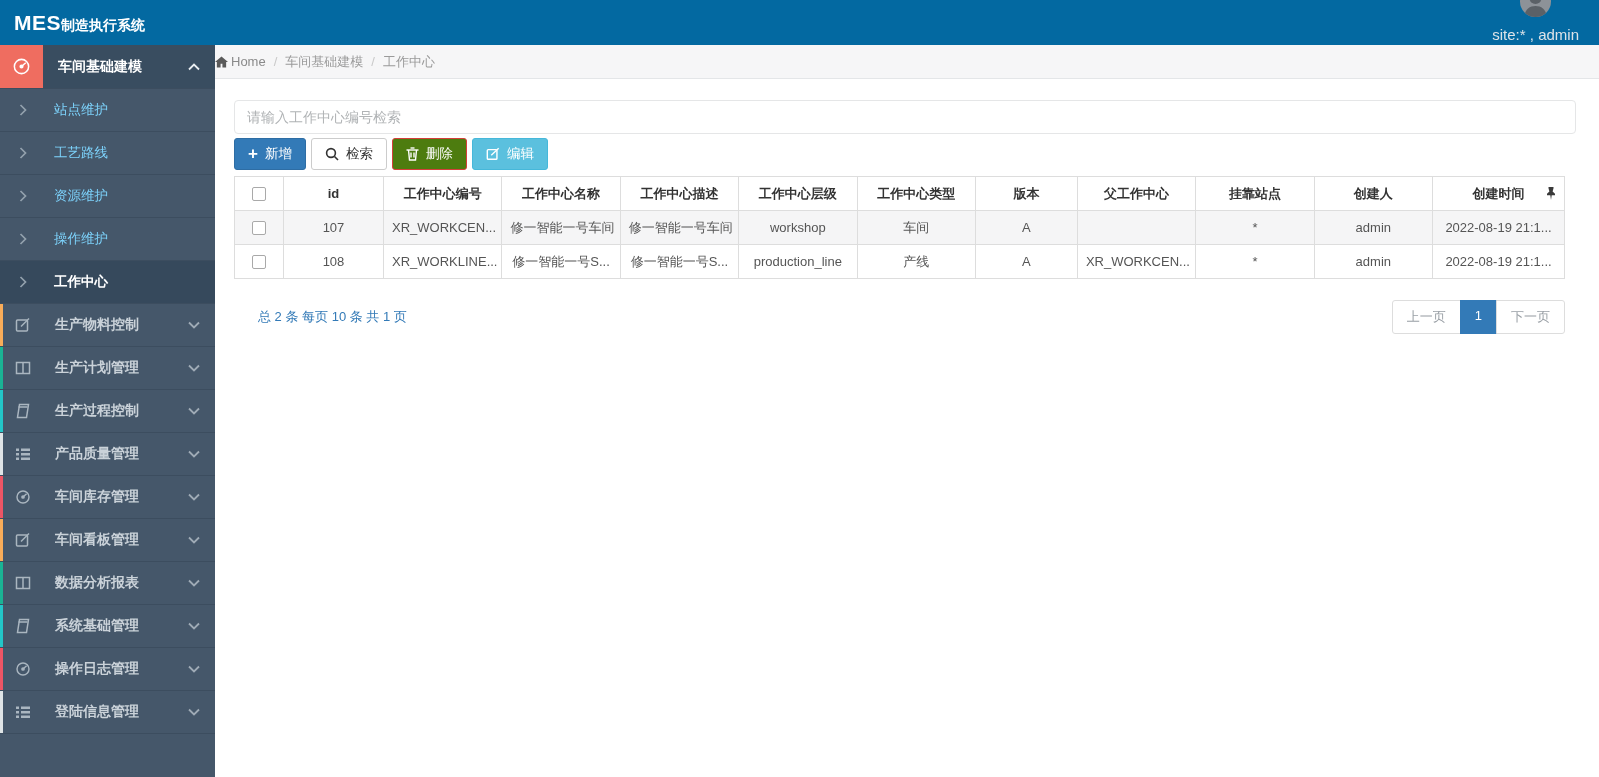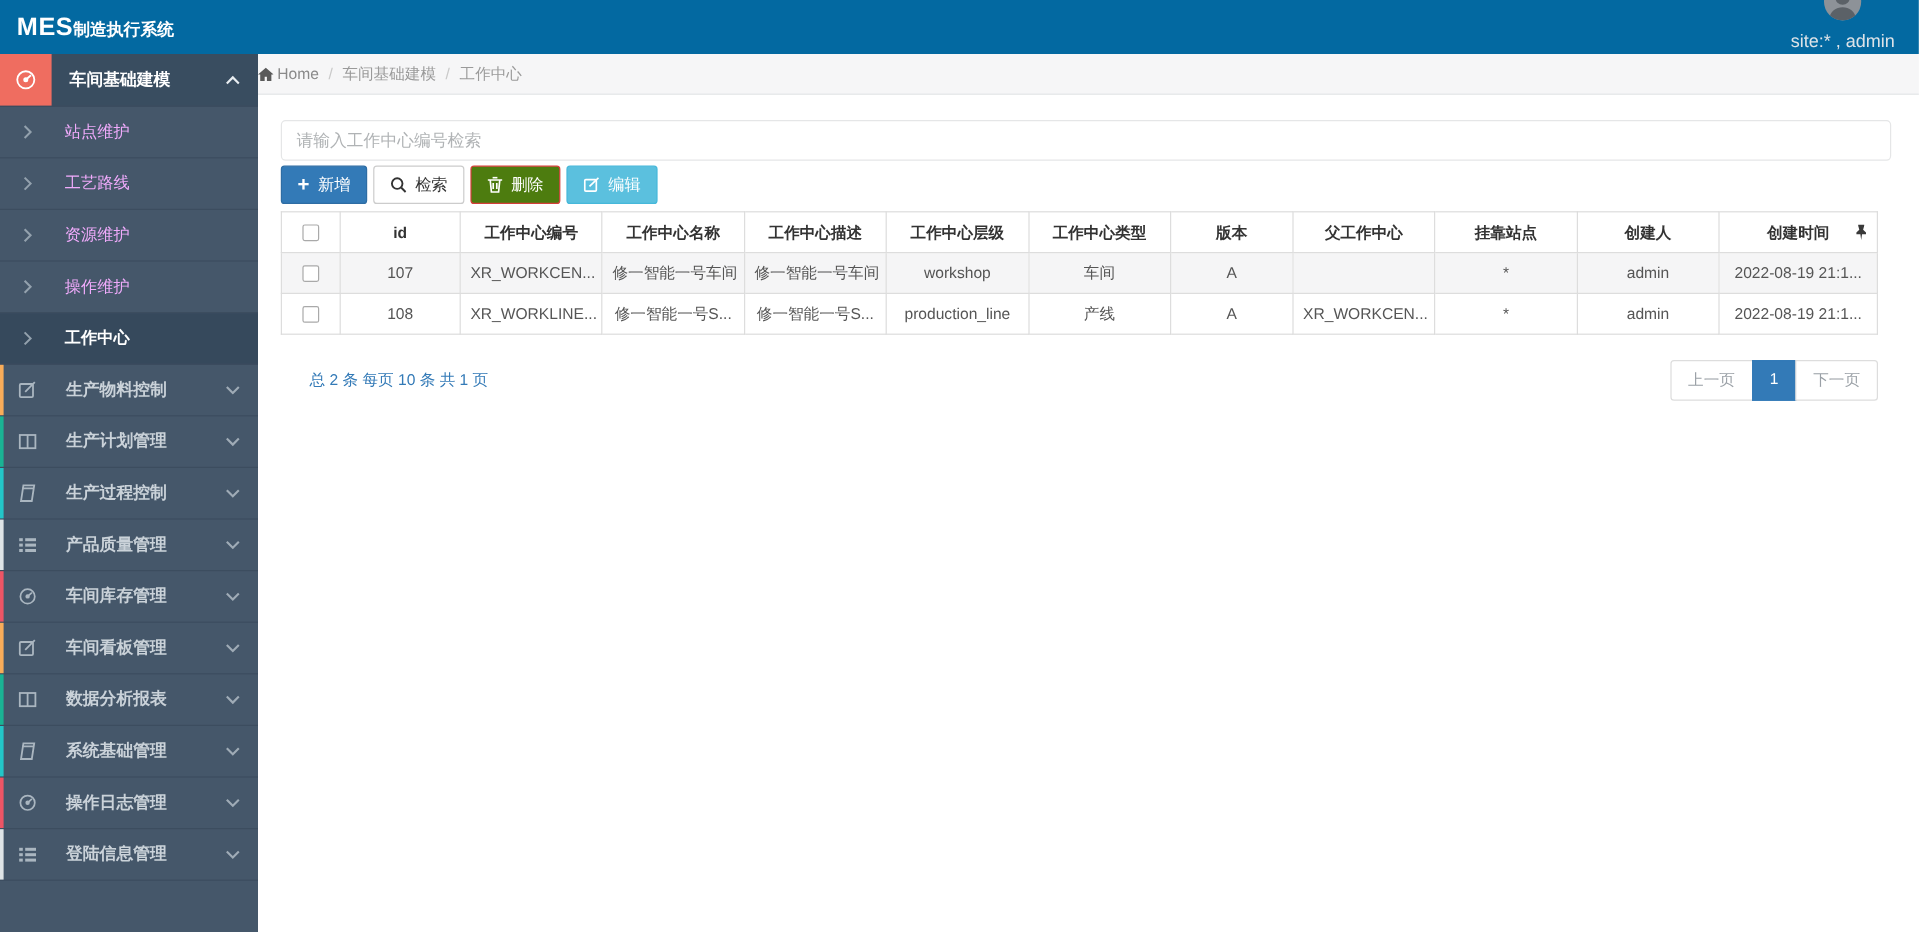--- a/index.html
+++ b/index.html
@@ -27,21 +27,21 @@
   .side-item .p-icon { width:20px; margin-left:13px; color:#aab6c0; display:flex; justify-content:center; }
   .side-item .p-label { margin-left:22px; font-size:14px; font-weight:bold; color:#cad2d9; }
   .side-item .caret { position:absolute; right:15px; color:#9fabb6; display:flex; }
   .side-item.first { height:44px; background:#394d60; }
   .side-item.first .icon-block { width:43px; height:100%; display:flex; align-items:center;
         justify-content:center; color:#fff; }
   .side-item.first .p-label { margin-left:15px; color:#ffffff; }
   .side-item.first .caret { color:#e8edf1; }
   .side-item.sub { padding-left:19px; }
   .side-item.sub .s-chev { color:#93a1ad; display:flex; }
-  .side-item.sub .s-label { margin-left:27px; font-size:13.5px; color:#f0abfc; }
+  .side-item.sub .s-label { margin-left:27px; font-size:13.5px; color:#7dd3fc; }
   .side-item.sub.active { background:#36495c; }
   .side-item.sub.active .s-label { color:#ffffff; font-weight:bold; }
 
   
   .main { position:absolute; top:45px; left:215px; width:1384px; height:732px; background:#fff; }
   .breadcrumb-bar { height:34px; background:#f6f6f7; border-bottom:1px solid #e4e6e8;
                     display:flex; align-items:center; font-size:13px; color:#9a9a9a; }
   .breadcrumb-bar .home-link { display:flex; align-items:center; gap:3px; color:#8a8a8a; }
   .crumb-sep { margin:0 8px; color:#c9c9c9; }
 

